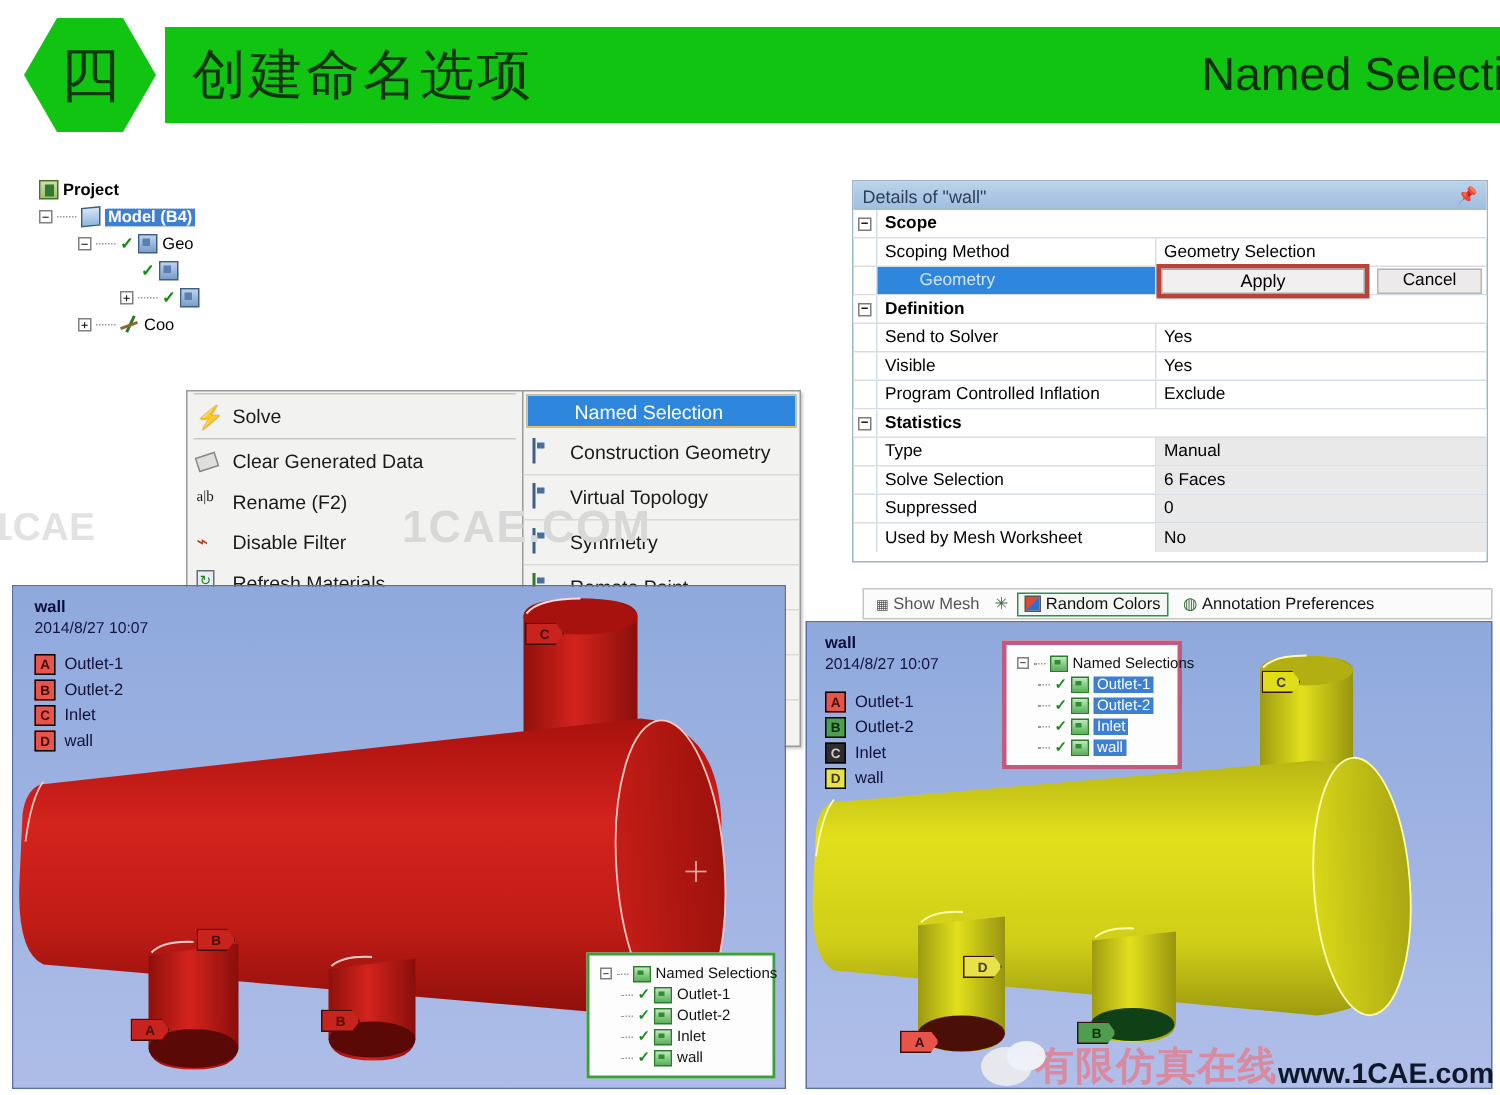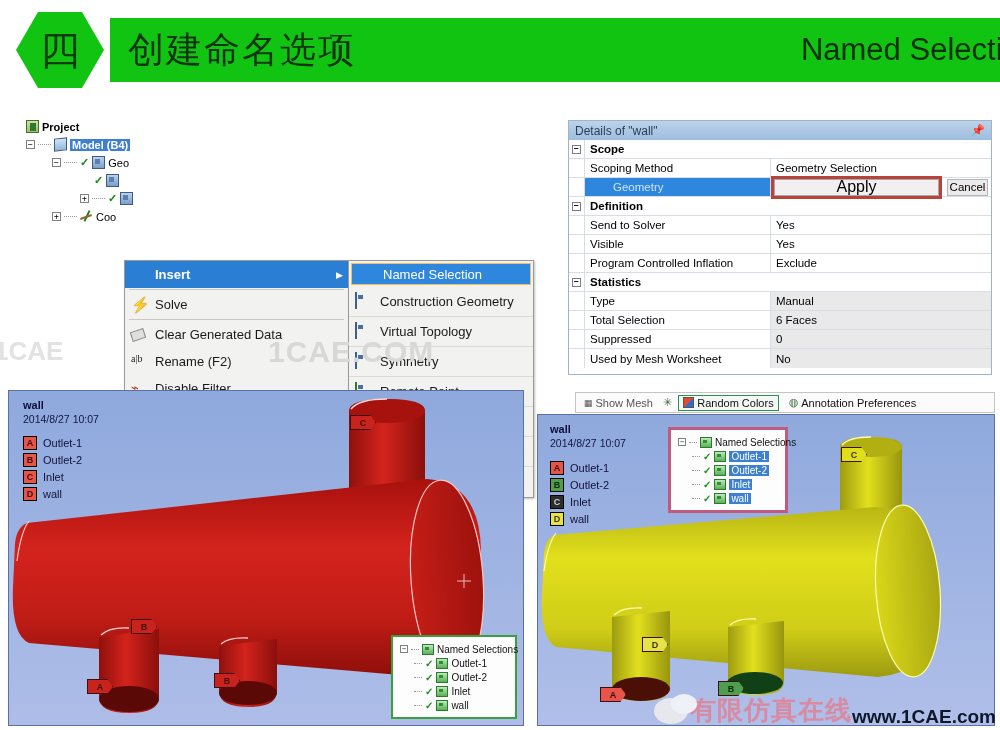--- a/index.html
+++ b/index.html
@@ -108,22 +108,22 @@
            border-right:1px solid #d6dde5; }
   .d-exp span { width:9px;height:9px;border:1px solid #7d7d7d;background:#fff;
                 display:flex;align-items:center;justify-content:center;font-size:8px;line-height:1;
                 font-family:"DejaVu Sans Mono",monospace;}
   .d-name { width:186px; display:flex; align-items:center; padding-left:5px; flex:0 0 auto;
             border-right:1px solid #d6dde5; color:#000; }
   .d-val { flex:1; display:flex; align-items:center; padding-left:5px; color:#000; }
   .d-grp-label { display:flex; align-items:center; padding-left:5px; font-weight:bold; }
   .d-name.sel { background:#2f86dd; color:#cfe4fa;padding-left:28px; }
   .d-shade { background:#e9e9e9; }
-  #apply-btn { width:165px; height:17px; background:#f1efef; border:1px solid #a8a8a8;
-               display:flex; align-items:center; justify-content:center; font-size:16px;
+  #apply-btn { width:136px; height:17px; background:#f1efef; border:1px solid #a8a8a8;
+               display:flex; align-items:center; justify-content:center; font-size:12px;
                box-shadow:0 0 0 3px #b8433a; margin-left:3px; }
   #cancel-btn { flex:1; height:17px; background:#eceaea; border:1px solid #b5b5b5;
                 display:flex; align-items:center; justify-content:center; font-size:11.5px;
                 margin-left:8px; margin-right:3px;}
 
   
   #view-left { position:absolute; left:8px; top:390px; width:516px; height:336px;
                background:linear-gradient(#8fa9dd,#aebde8); border:1px solid #5b6fa8; overflow:hidden; }
   #view-right { position:absolute; left:537px; top:414px; width:458px; height:312px;
                 background:linear-gradient(#8fa9dd,#b0bfe9); border:1px solid #5b6fa8; overflow:hidden; }
@@ -225,25 +225,20 @@
   </div>
 
   <div class="tree-row" style="left:40px; top:98px;">
     <span class="expander">+</span>
     <span class="dots"></span>
     <span class="ic ic-coord"></span>
     <span>Coo</span>
   </div>
 
   <div id="ctx-menu">
-    <div class="cm-item hl">
-      <span class="cm-ic"></span>
-      <span class="cm-label">Insert</span>
-      <span class="cm-arrow">▶</span>
-    </div>
     <div class="cm-sep"></div>
     <div class="cm-item">
       <span class="cm-ic bolt">⚡</span>
       <span>Solve</span>
     </div>
     <div class="cm-sep"></div>
     <div class="cm-item">
       <span class="cm-ic">
           <span class="eraser" style="display:block;margin-top:4px;"></span>
         </span>
@@ -361,21 +356,21 @@
       </div>
     <div class="d-grp-label">Statistics</div>
   </div>
   <div class="d-row">
     <div class="d-exp"></div>
     <div class="d-name">Type</div>
     <div class="d-val d-shade">Manual</div>
   </div>
   <div class="d-row">
     <div class="d-exp"></div>
-    <div class="d-name">Total Selection</div>
+    <div class="d-name">Solve Selection</div>
     <div class="d-val d-shade">6 Faces</div>
   </div>
   <div class="d-row">
     <div class="d-exp"></div>
     <div class="d-name">Suppressed</div>
     <div class="d-val d-shade">0</div>
   </div>
   <div class="d-row" style="border-bottom:none;">
     <div class="d-exp"></div>
     <div class="d-name">Used by Mesh Worksheet</div>

